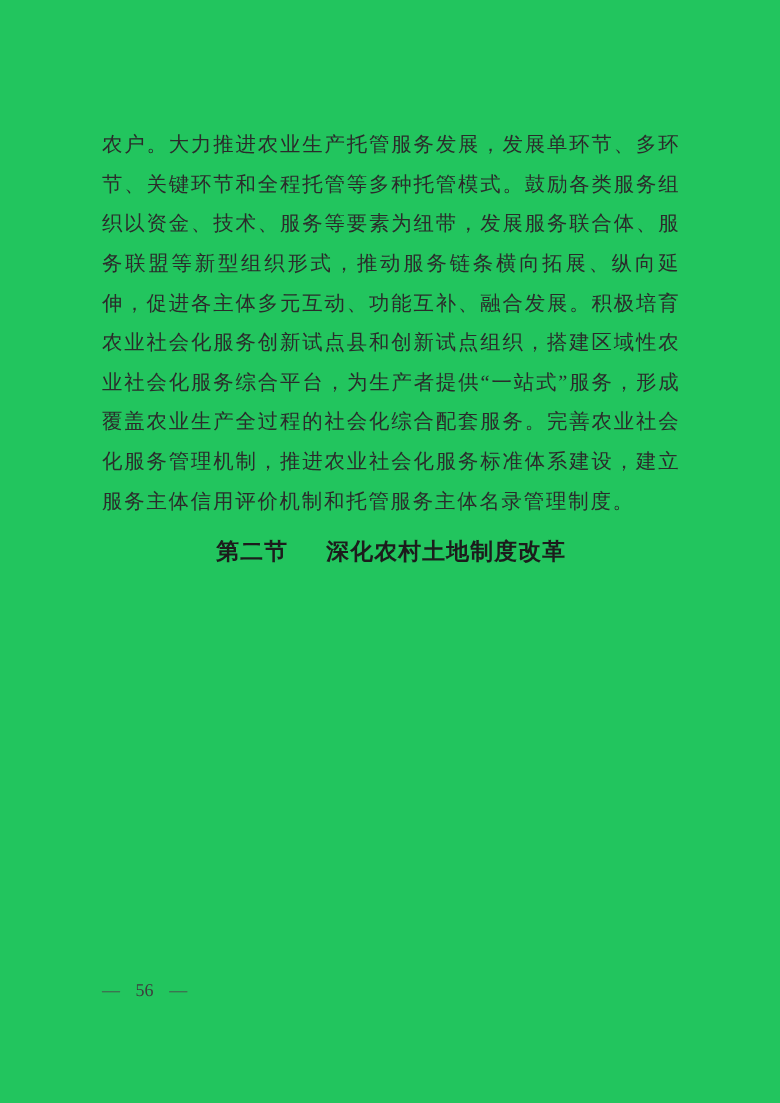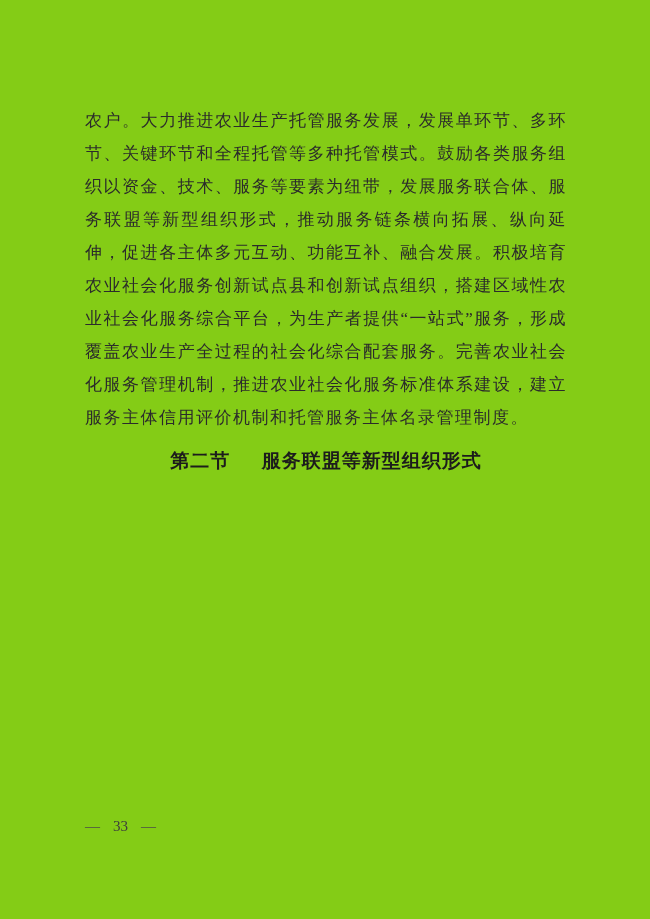--- a/index.html
+++ b/index.html
@@ -4,21 +4,21 @@
 <style>
   html, body {
     margin: 0;
     padding: 0;
     background: #ffffff;
   }
   .page {
     position: relative;
     width: 650px;
     height: 919px;
-    background: #84cc16;
+    background: #22c55e;
     overflow: hidden;
     font-family: "Liberation Serif", "DejaVu Serif", serif;
     color: #2b2b2b;
   }
   .content {
     position: absolute;
     left: 85px;
     top: 104px;
     width: 482px;
   }
@@ -70,25 +70,25 @@
 <body>
 
 <div class="page">
   <main class="content">
 
     <p class="para">农户。大力推进农业生产托管服务发展，发展单环节、多环节、关键环节和全程托管等多种托管模式。鼓励各类服务组织以资金、技术、服务等要素为纽带，发展服务联合体、服务联盟等新型组织形式，推动服务链条横向拓展、纵向延伸，促进各主体多元互动、功能互补、融合发展。积极培育农业社会化服务创新试点县和创新试点组织，搭建区域性农业社会化服务综合平台，为生产者提供“一站式”服务，形成覆盖农业生产全过程的社会化综合配套服务。完善农业社会化服务管理机制，推进农业社会化服务标准体系建设，建立服务主体信用评价机制和托管服务主体名录管理制度。</p>
 
     <h2 class="section-heading">
       <span>第二节</span>
       <span class="heading-gap"></span>
-      <span>服务联盟等新型组织形式</span>
+      <span>深化农村土地制度改革</span>
     </h2>
 
 
 
   </main>
 
   <footer class="page-footer">
     <span class="dash">—</span>
-    <span class="page-number">33</span>
+    <span class="page-number">56</span>
     <span class="dash">—</span>
   </footer>
 </div>
 
 </body></html>

